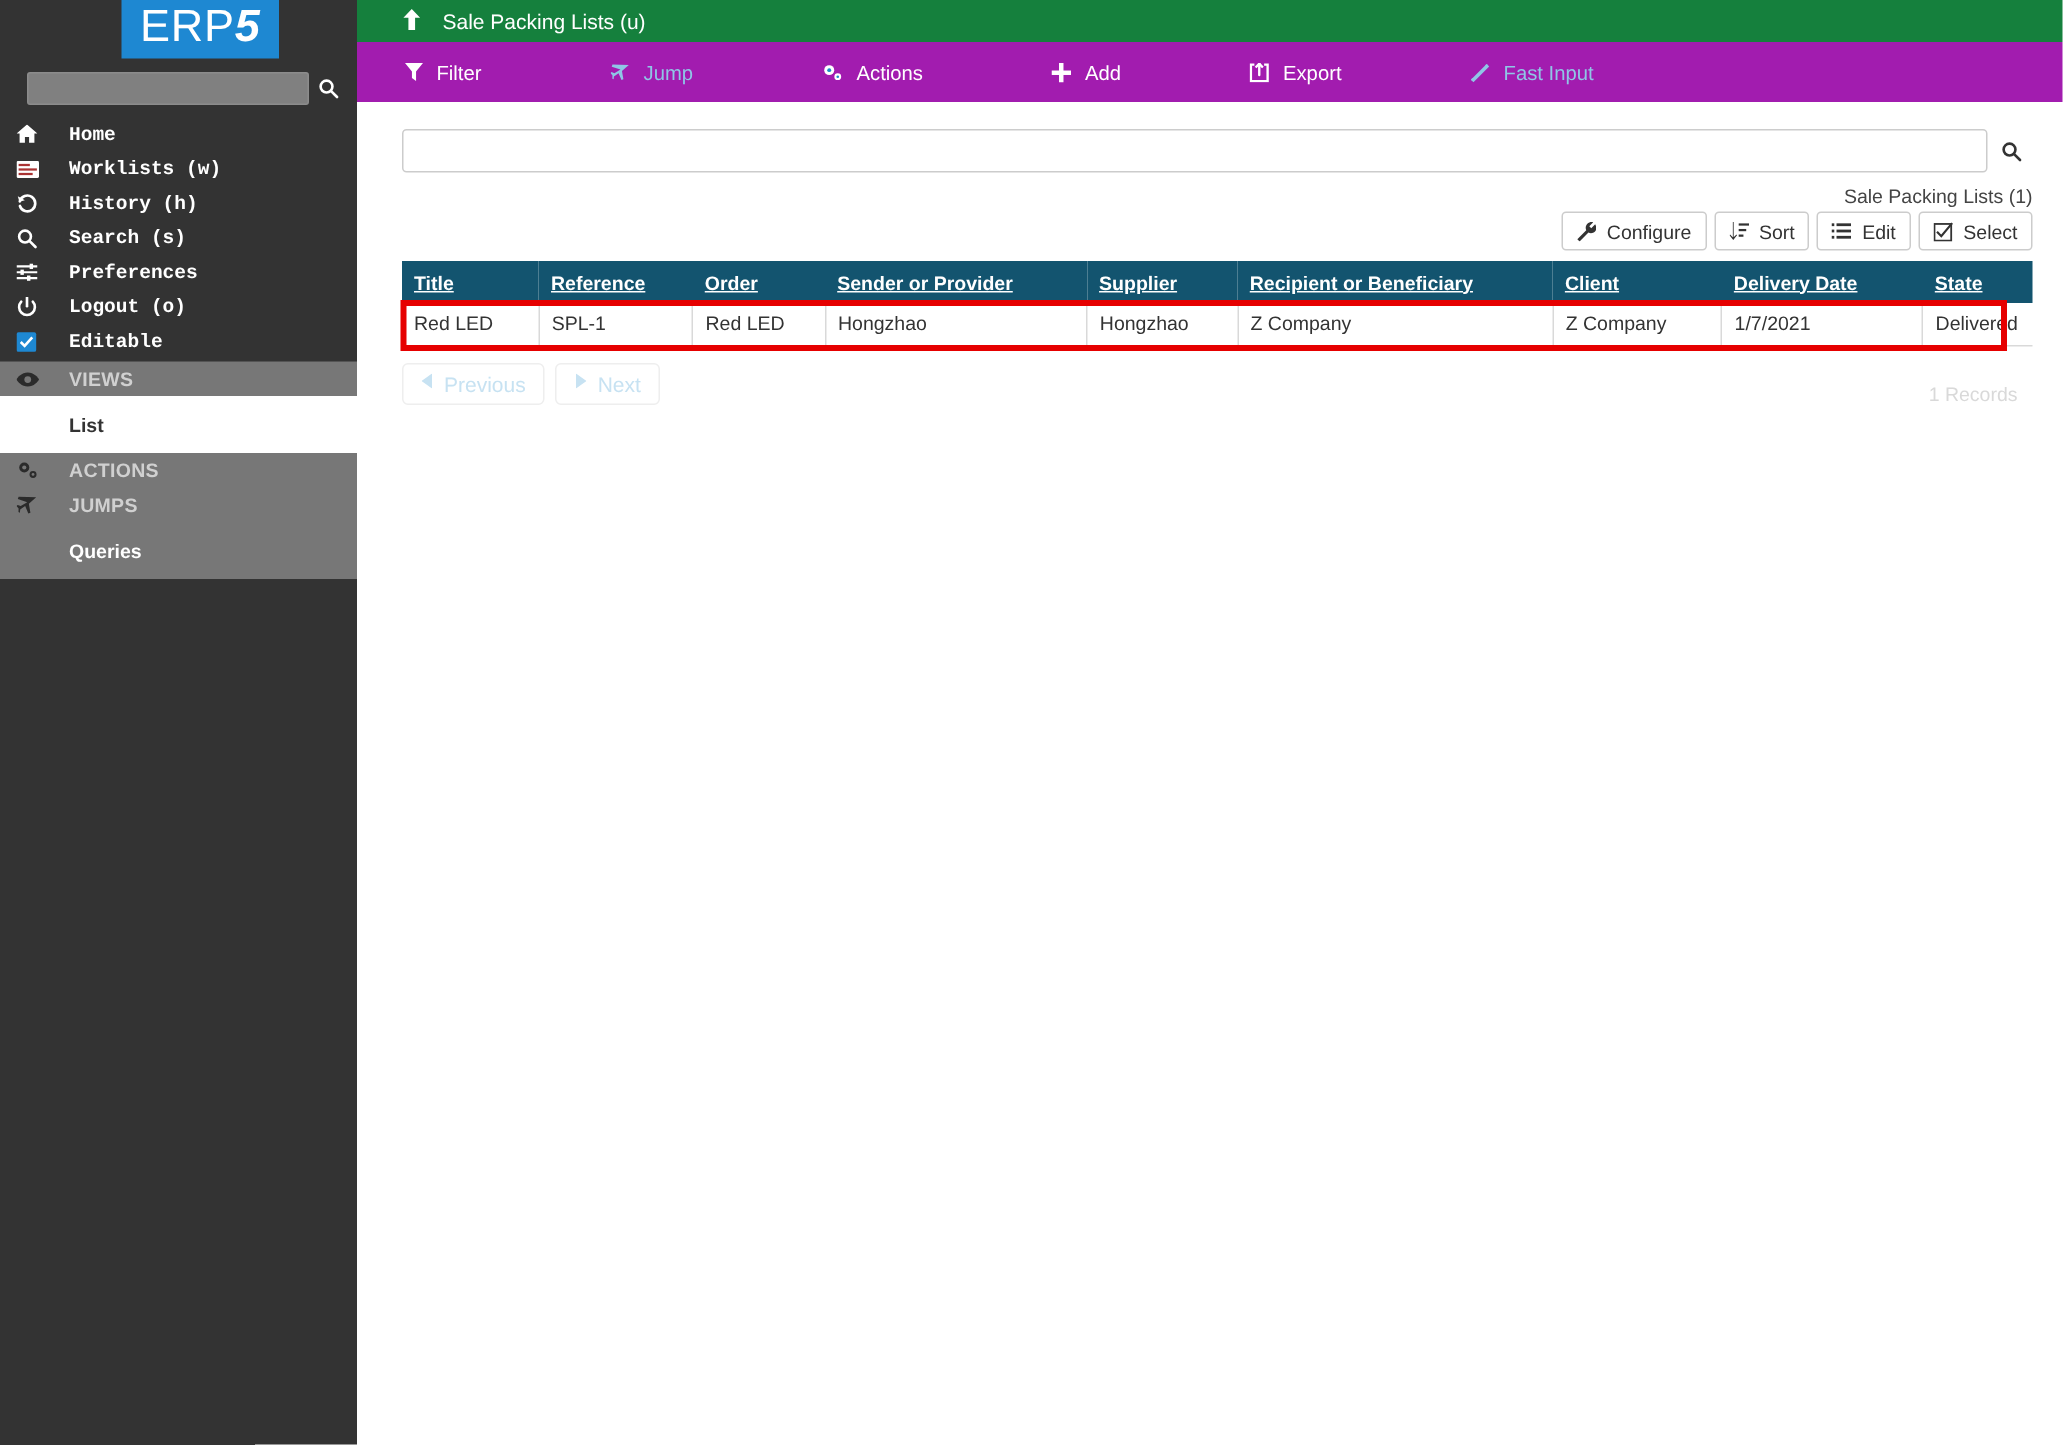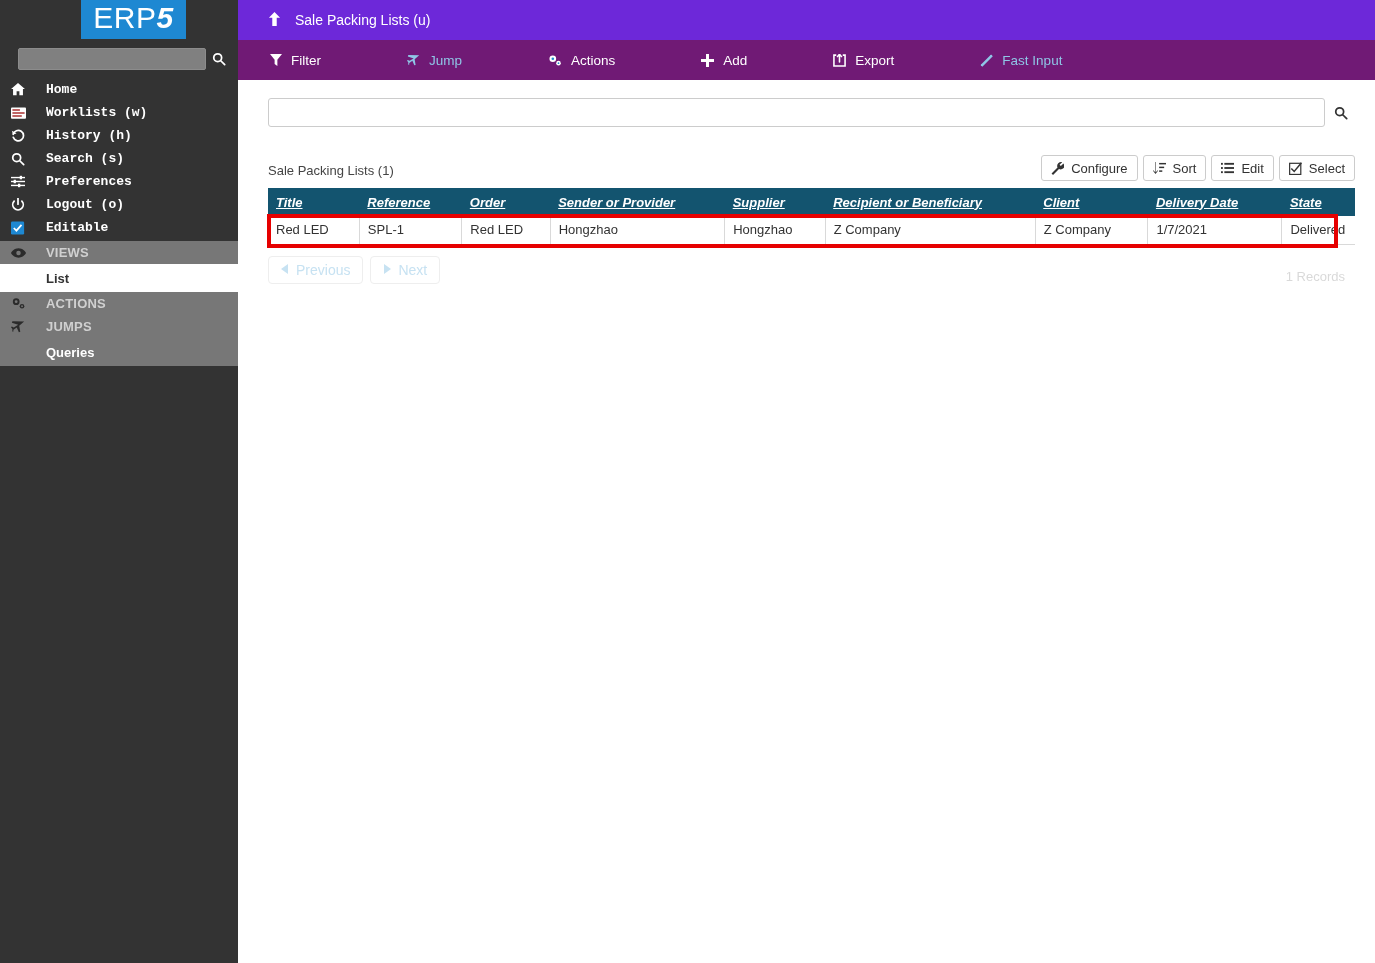--- a/index.html
+++ b/index.html
@@ -87,52 +87,52 @@
     font-weight: bold;
     letter-spacing: .2px;
   }
   .grp-head .ni-icon {
     width: 26px; min-width: 26px;
     display: flex; align-items: center;
     color: #2b2b2b; font-size: 13px;
   }
   .grp-head .ni-label { padding-left: 9px; }
   .grp-link {
-    height: 28px;
+    height: 38px;
     display: flex; align-items: center;
     padding-left: 46px;
     font-size: 13px;
     font-weight: bold;
     color: #ffffff;
     cursor: pointer;
   }
   .grp-link.selected {
     background: #ffffff;
     color: #333333;
   }
 
   
   #main {
     position: absolute; left: 238px; top: 0;
     width: 1137px; height: 963px;
     background: #ffffff;
   }
   #titlebar {
-    height: 40px;
-    background: #6d28d9;
+    height: 28px;
+    background: #15803d;
     display: flex; align-items: center;
     padding-left: 30px;
     color: #ffffff;
   }
   #titlebar .up-arrow { font-size: 14px; margin-right: 14px; line-height: 1; }
   #titlebar .tb-text { font-size: 14px; }
 
   #actionbar {
     height: 40px;
-    background: #701a75;
+    background: #a21caf;
     display: flex; align-items: center;
     color: #ffffff;
   }
   .ab-item {
     display: flex; align-items: center;
     height: 40px;
     padding: 0 16px 0 14px;
     font-size: 13.5px;
     cursor: pointer;
     white-space: nowrap;
@@ -159,21 +159,22 @@
   #main-search-btn {
     width: 28px; height: 28px;
     background: transparent; border: none; cursor: pointer;
     color: #333333; font-size: 15px; font-weight: bold;
     display: flex; align-items: center; justify-content: center;
     margin-left: 2px;
   }
 
   #listbar {
     display: flex; align-items: flex-end; justify-content: space-between;
-    margin-top: 28px;
+    margin-top: 8px;
+    flex-direction: column;
   }
   #list-title { font-size: 13px; color: #444444; padding-bottom: 3px; }
   #list-tools { display: flex; gap: 5px; }
   .tool-btn {
     display: flex; align-items: center; gap: 7px;
     height: 26px;
     padding: 0 9px;
     background: #ffffff;
     border: 1px solid #cccccc;
     border-radius: 3px;
@@ -198,21 +199,20 @@
     color: #ffffff;
     text-align: left;
     height: 28px;
     padding: 0 0 0 8px;
     font-weight: bold;
     font-size: 13px;
   }
   table.lst thead th span.hd {
     text-decoration: underline;
     cursor: pointer;
-    font-style: italic;
   }
   table.lst tbody td {
     background: #ffffff;
     color: #333333;
     height: 28px;
     padding: 0 0 0 8px;
     border-right: 1px solid #d9d9d9;
     border-bottom: 1px solid #d9d9d9;
     white-space: nowrap;
     overflow: hidden;

